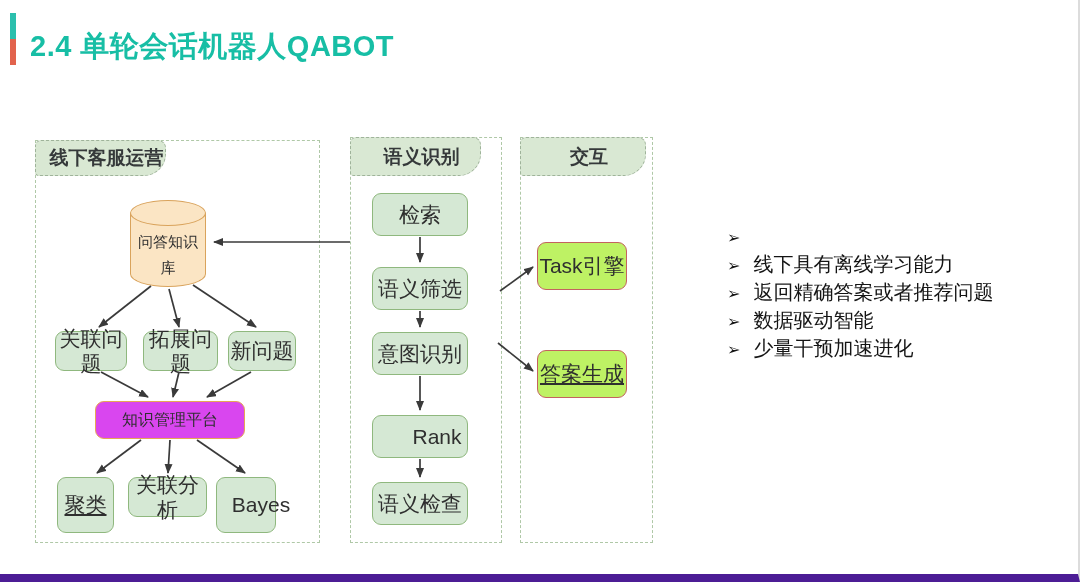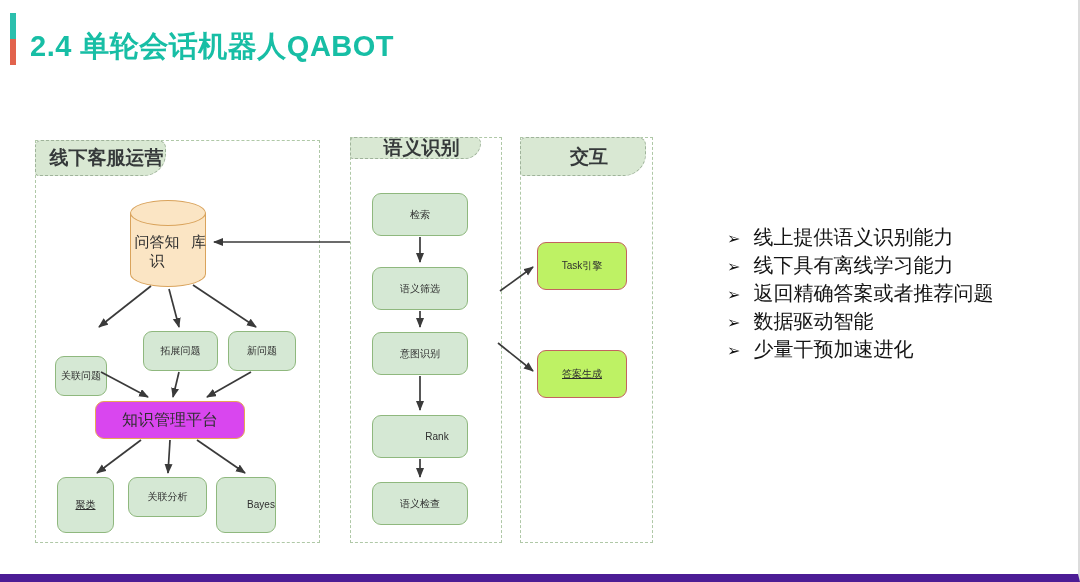--- a/index.html
+++ b/index.html
@@ -21,32 +21,32 @@
   .container{position:absolute;border:1.5px dashed #AFC8A7;background:transparent;}
   .c1{left:35px;top:140px;width:285px;height:403px;}
   .c2{left:350px;top:137px;width:152px;height:406px;}
   .c3{left:520px;top:137px;width:133px;height:406px;}
   .tab{
     position:absolute;background:#D9E8D3;border:1.5px dashed #9FB39A;
     border-radius:6px 8px 22px 4px;display:flex;align-items:center;justify-content:center;
     font-size:19px;font-weight:600;color:#35393a;z-index:2;padding-left:12px;
   }
   .t1{left:35px;top:140px;width:131px;height:36px;}
-  .t2{left:350px;top:137px;width:131px;height:22px;}
+  .t2{left:350px;top:137px;width:131px;height:39px;}
   .t3{left:520px;top:137px;width:126px;height:39px;}
   
   .node{
     position:absolute;display:flex;align-items:center;justify-content:center;
-    border-radius:9px;font-size:10px;color:#2f2f2f;text-align:center;z-index:3;line-height:1.2;
+    border-radius:9px;font-size:21px;color:#2f2f2f;text-align:center;z-index:3;line-height:1.2;
   }
   .green{background:#D5E8D4;border:1.6px solid #8FB87E;}
   .orange{background:#d946ef;border:1.6px solid #E5A854;font-size:16px;}
   .pink{background:#bef264;border:1.6px solid #C4635F;}
   
-  .n-rel{left:55px;top:331px;width:52px;height:40px;margin-top:25px;}
+  .n-rel{left:55px;top:331px;width:72px;height:40px;}
   .n-exp{left:143px;top:331px;width:75px;height:40px;}
   .n-new{left:228px;top:331px;width:68px;height:40px;}
   .n-platform{left:95px;top:401px;width:150px;height:38px;}
   .n-cluster{left:57px;top:477px;width:57px;height:56px;text-decoration:underline;}
   .n-assoc{left:128px;top:477px;width:79px;height:40px;}
   .n-bayes{left:216px;top:477px;width:60px;height:56px;padding-left:30px;}
   
   .mid{left:372px;width:96px;height:43px;}
   .n-retrieve{top:193px;}
   .n-filter{top:267px;}
@@ -62,21 +62,21 @@
     position:absolute;left:0;right:0;top:13px;bottom:0;background:#FBE5C4;
     border:1.6px solid #D9A35C;border-top:none;
     border-radius:0 0 38px 38px / 0 0 13px 13px;
   }
   .cyl-top{
     position:absolute;left:0;right:0;top:0;height:26px;background:#FBE5C4;
     border:1.6px solid #D9A35C;border-radius:50%;
   }
   .cyl-label{
     position:absolute;left:0;right:0;top:33px;text-align:center;font-size:15px;color:#2f2f2f;
-    display:flex;flex-direction:row;gap:7px;z-index:4;
+    display:flex;flex-direction:column;gap:7px;z-index:4;
   }
   
   .arrows{position:absolute;left:0;top:0;width:1080px;height:582px;z-index:4;pointer-events:none;}
   
   .notes{
     position:absolute;left:727px;top:224px;margin:0;padding:0;list-style:none;
     font-family:"Liberation Serif","DejaVu Serif",serif;color:#141414;
   }
   .notes li{display:flex;align-items:baseline;font-size:20px;line-height:27px;white-space:nowrap;}
   .notes .marker{font-family:"DejaVu Sans",sans-serif;font-size:16px;margin-right:13px;color:#141414;}
@@ -151,21 +151,20 @@
         <path marker-end="url(#ah)" d="M420,459 L420,477"></path>
         <path marker-end="url(#ah)" d="M500,291 L533,267"></path>
         <path marker-end="url(#ah)" d="M498,343 L533,371"></path>
       </g>
     </svg>
   </div>
 
   <ul class="notes">
     <li>
       <span class="marker">➢</span>
-      <span>线上提供语义识别能力</span>
     </li>
     <li>
       <span class="marker">➢</span>
       <span>线下具有离线学习能力</span>
     </li>
     <li>
       <span class="marker">➢</span>
       <span>返回精确答案或者推荐问题</span>
     </li>
     <li>

